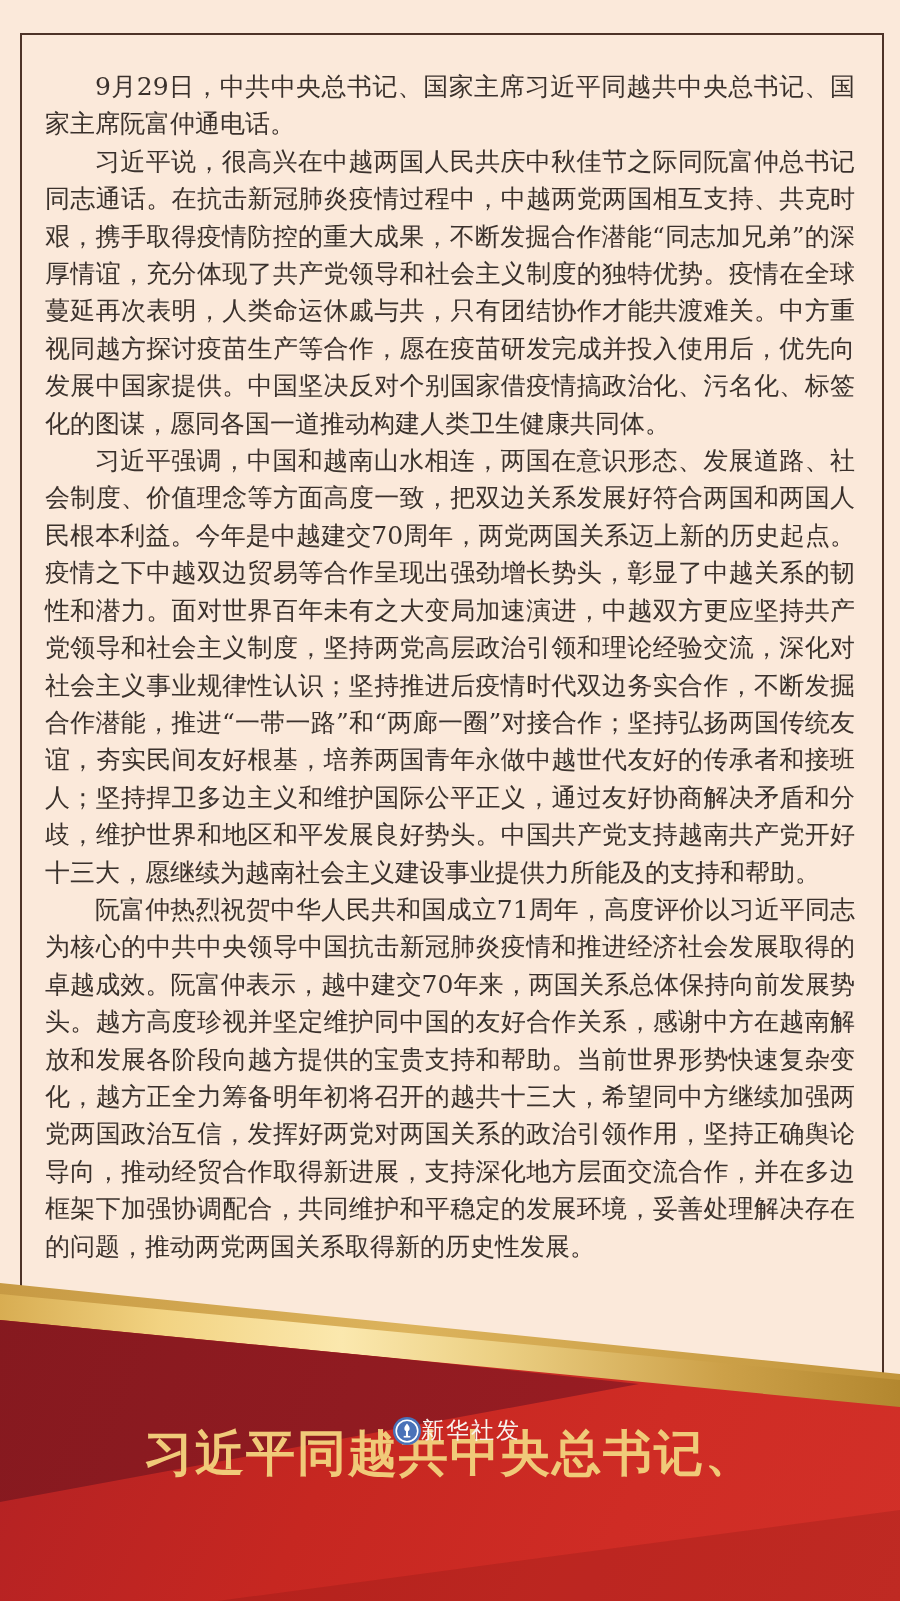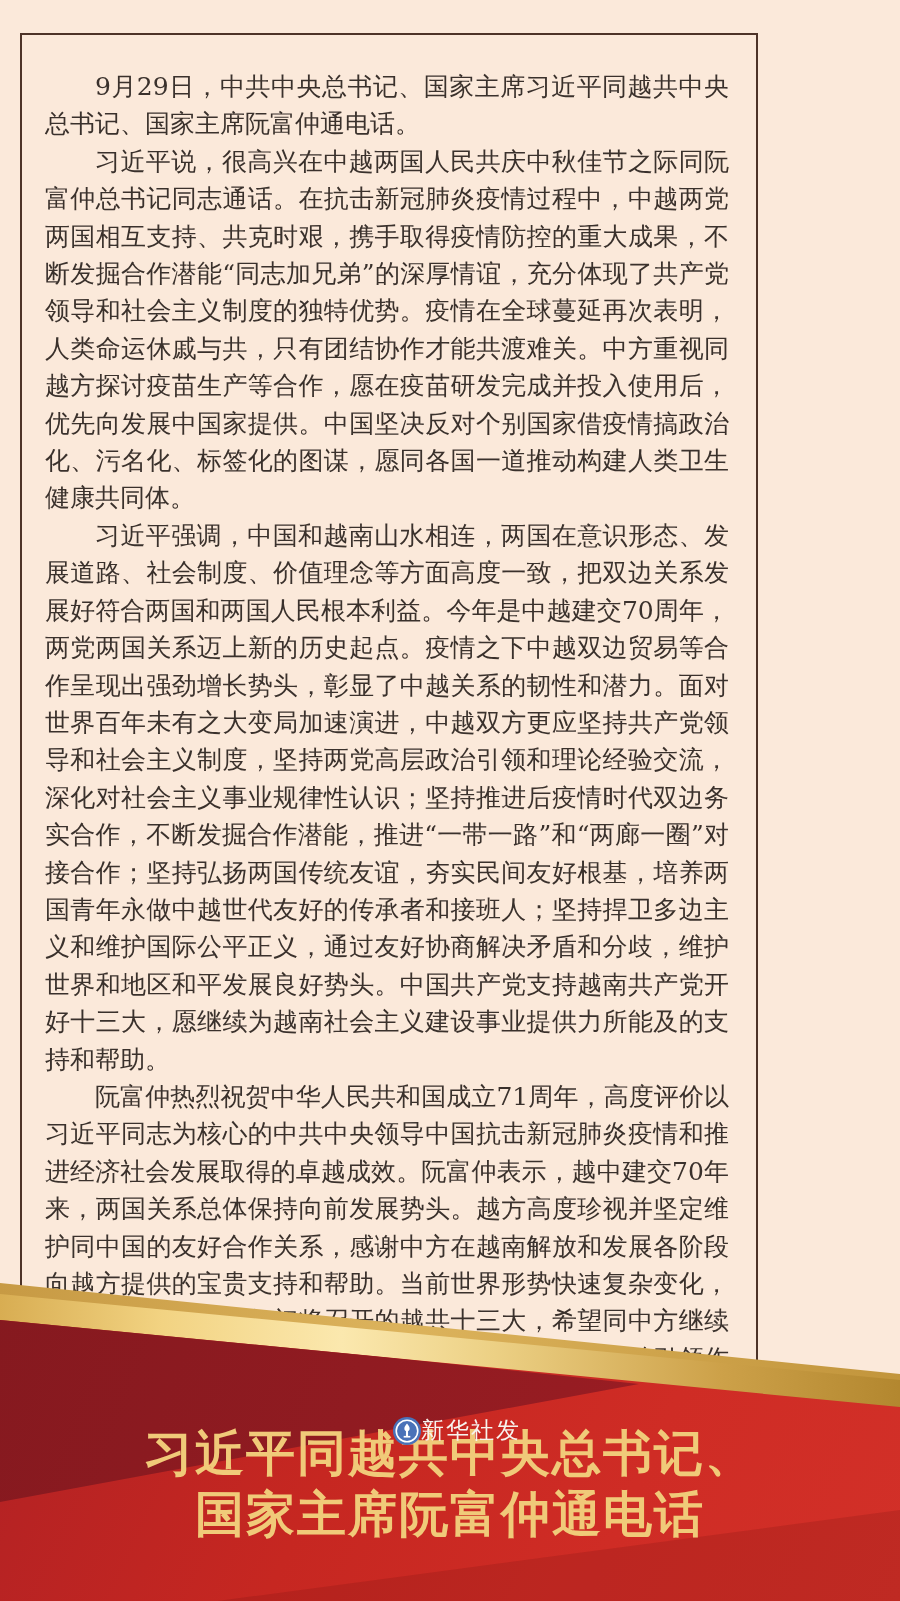--- a/index.html
+++ b/index.html
@@ -6,21 +6,21 @@
   .poster{
     position:relative;
     width:900px;height:1601px;
     background:#fbe9da;
     overflow:hidden;
     font-family:"DejaVu Serif","Liberation Serif",serif;
   }
   
   .text-box{
     position:absolute;left:20px;top:33px;
-    width:738px;height:1360px;
+    width:864px;height:1360px;
     box-sizing:border-box;
     border:2px solid #4d3328;
     padding:33px 27px 0 23px;
     z-index:1;
   }
   .text-box p{
     margin:0;
     text-indent:2em;
     font-size:25px;
     line-height:37.4px;
@@ -91,21 +91,21 @@
     <p>阮富仲热烈祝贺中华人民共和国成立71周年，高度评价以习近平同志为核心的中共中央领导中国抗击新冠肺炎疫情和推进经济社会发展取得的卓越成效。阮富仲表示，越中建交70年来，两国关系总体保持向前发展势头。越方高度珍视并坚定维护同中国的友好合作关系，感谢中方在越南解放和发展各阶段向越方提供的宝贵支持和帮助。当前世界形势快速复杂变化，越方正全力筹备明年初将召开的越共十三大，希望同中方继续加强两党两国政治互信，发挥好两党对两国关系的政治引领作用，坚持正确舆论导向，推动经贸合作取得新进展，支持深化地方层面交流合作，并在多边框架下加强协调配合，共同维护和平稳定的发展环境，妥善处理解决存在的问题，推动两党两国关系取得新的历史性发展。</p>
   </div>
 
   <div class="banner">
     <div class="gold-stripe-shadow"></div>
     <div class="gold-stripe"></div>
     <div class="red-ribbon">
       <div class="maroon-wedge"></div>
       <div class="fold-bottom"></div>
     </div>
-    <h1 class="banner-title"><span>习近平同越共中央总书记、</span><br><span>国家主席阮富仲通电话</span></h1>
+    <h1 class="banner-title"><span>习近平同越共中央总书记、</span><br></h1>
     <div class="credit-row">
       <span>
         <svg width="28" height="28" viewBox="0 0 32 32" aria-hidden="true">
           <circle cx="16" cy="16" r="16" fill="#4a72b8"></circle>
           <circle cx="16" cy="16" r="12.3" fill="none" stroke="#ffffff" stroke-width="1.8"></circle>
           <path d="M16 7.5c2 2.4 3 3.9 3 5.6a3 3 0 1 1-6 0c0-1.7 1-3.2 3-5.6z" fill="#ffffff"></path>
           <rect x="14.8" y="15.2" width="2.4" height="6.6" fill="#ffffff"></rect>
           <rect x="12.2" y="21.6" width="7.6" height="1.9" fill="#ffffff"></rect>
         </svg>
       </span>

